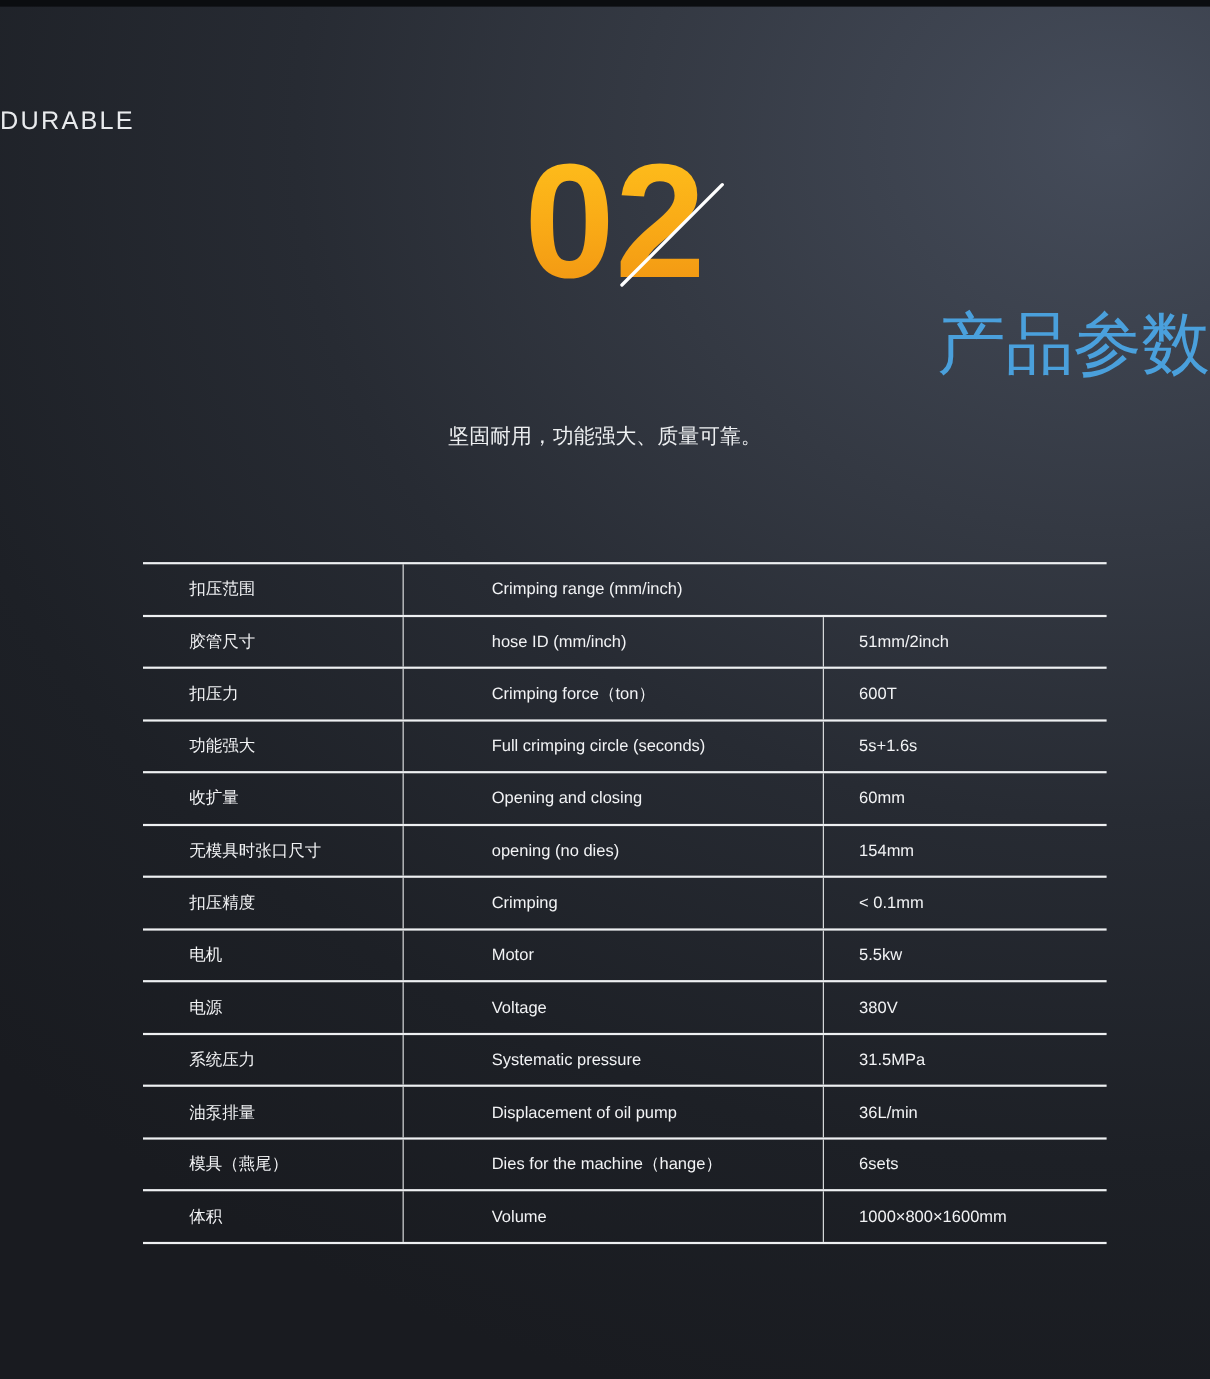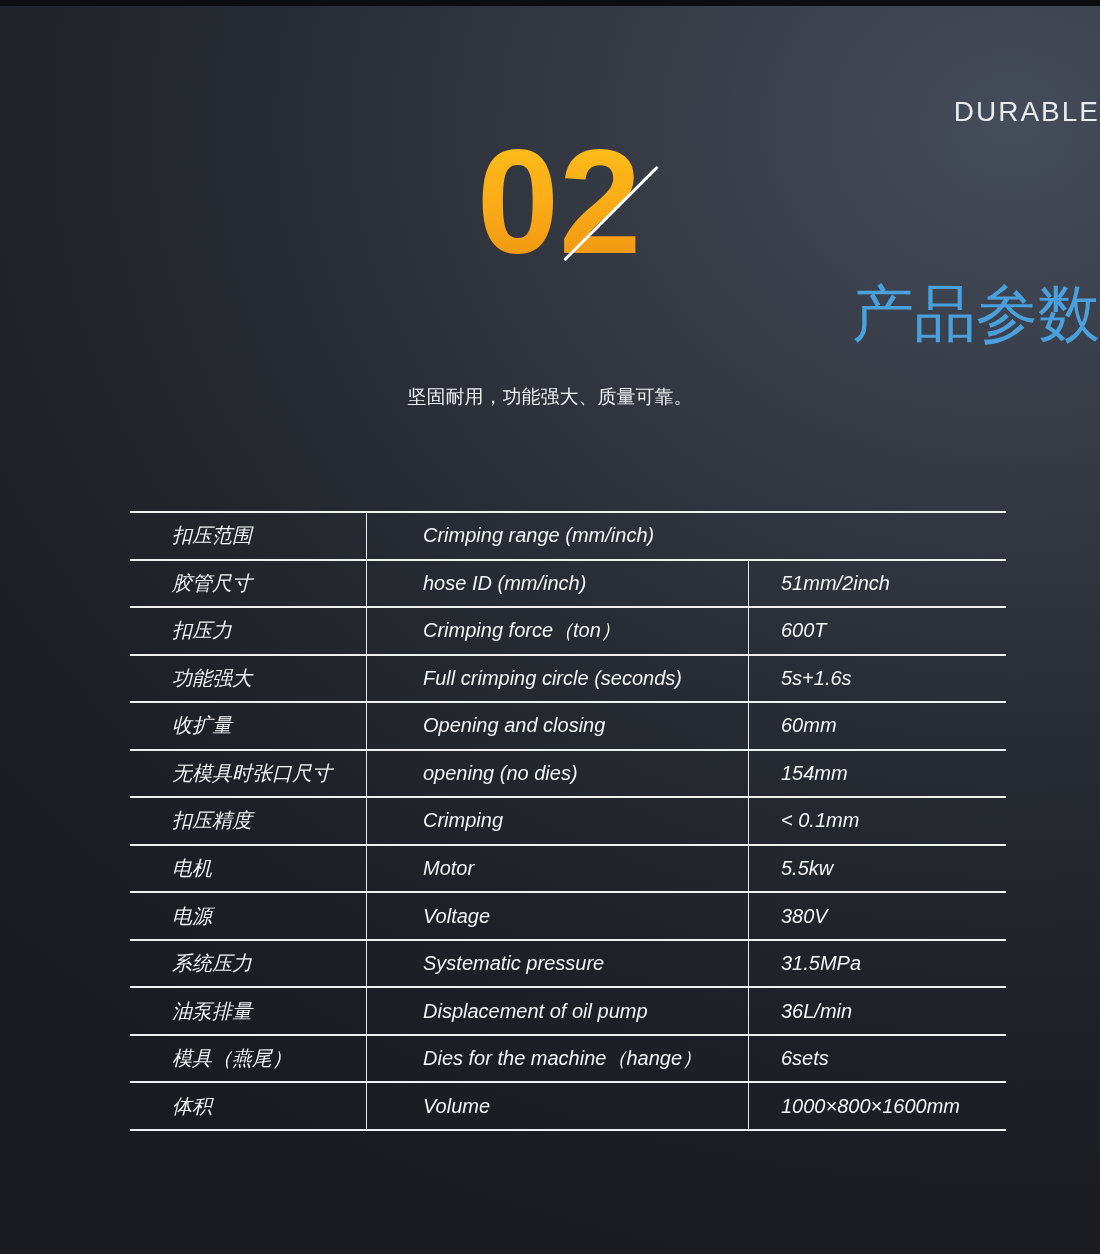--- a/index.html
+++ b/index.html
@@ -11,22 +11,22 @@
     background:
       radial-gradient(ellipse 130% 95% at 92% 10%,
         #454c5a 0%, #343943 30%, #272b33 52%, #1d2026 78%, #191b20 100%);
   }
   .top-strip{
     position:absolute;top:0;left:0;right:0;height:6px;
     background:#0b0d10;
   }
   .eyebrow{
     position:absolute;top:96px;left:0;width:100%;
-    text-align:right;
-    font-size:28px;letter-spacing:2px;
+    text-align:left;
+    font-size:23px;letter-spacing:2px;
     color:#e9ebee;
   }
   .number-wrap{
     position:absolute;top:128px;left:0;width:100%;height:140px;
   }
   .number{
     display:block;width:100%;
     text-align:center;
     padding-left:18px;box-sizing:border-box;
     font-size:148px;font-weight:bold;line-height:1;
@@ -58,25 +58,25 @@
     box-sizing:border-box;
     display:flex;flex-direction:column;
     border-top:2px solid #eef0f2;
     border-bottom:2px solid #eef0f2;
   }
   .spec-row{flex:1;display:flex;min-height:0;}
   .spec-row + .spec-row{border-top:2px solid #eef0f2;}
   .cell{
     box-sizing:border-box;
     display:flex;align-items:center;
-    color:#f2f3f5;font-size:20px;
-    white-space:nowrap;overflow:hidden;font-style:italic;
+    color:#f2f3f5;font-size:15px;
+    white-space:nowrap;overflow:hidden;
   }
   .cell.cn{width:236px;padding-left:42px;}
-  .cell.en{width:382px;padding-left:56px;border-left:1px solid #e8eaec;}
+  .cell.en{width:382px;padding-left:80px;border-left:1px solid #e8eaec;}
   .cell.value{width:258px;padding-left:32px;border-left:1px solid #e8eaec;}
 </style>
 </head>
 <body>
 
 <div class="page">
   <div class="top-strip"></div>
 
   <div class="eyebrow">DURABLE</div>
 

